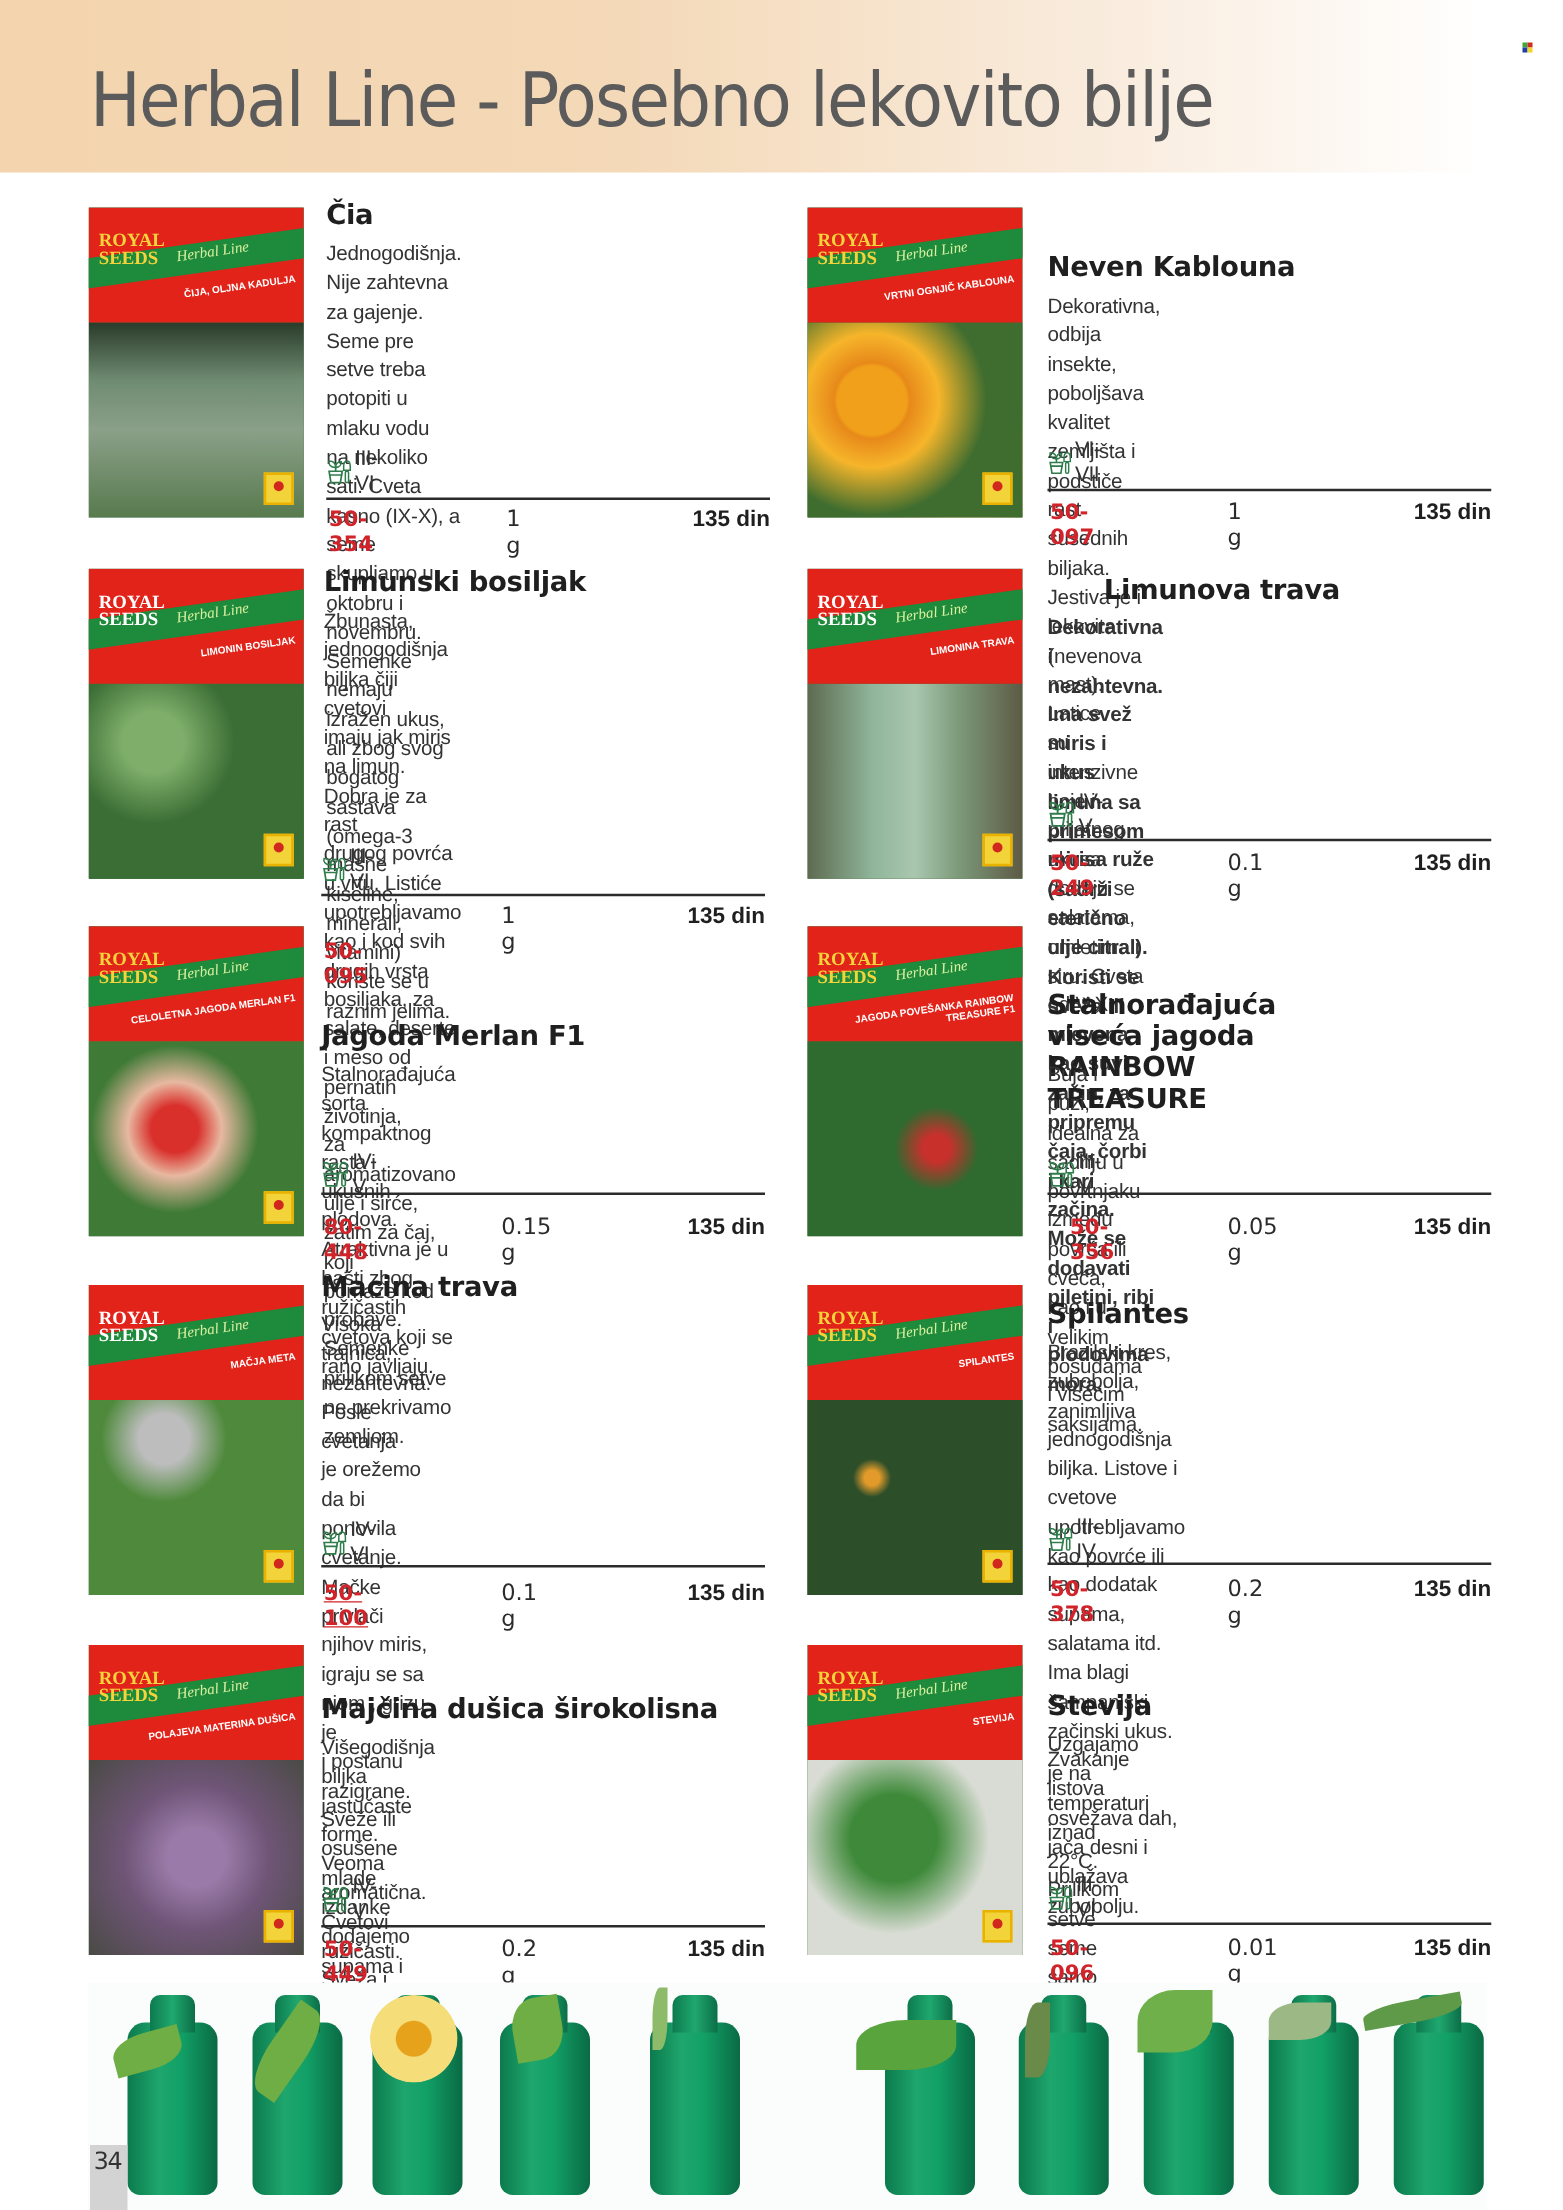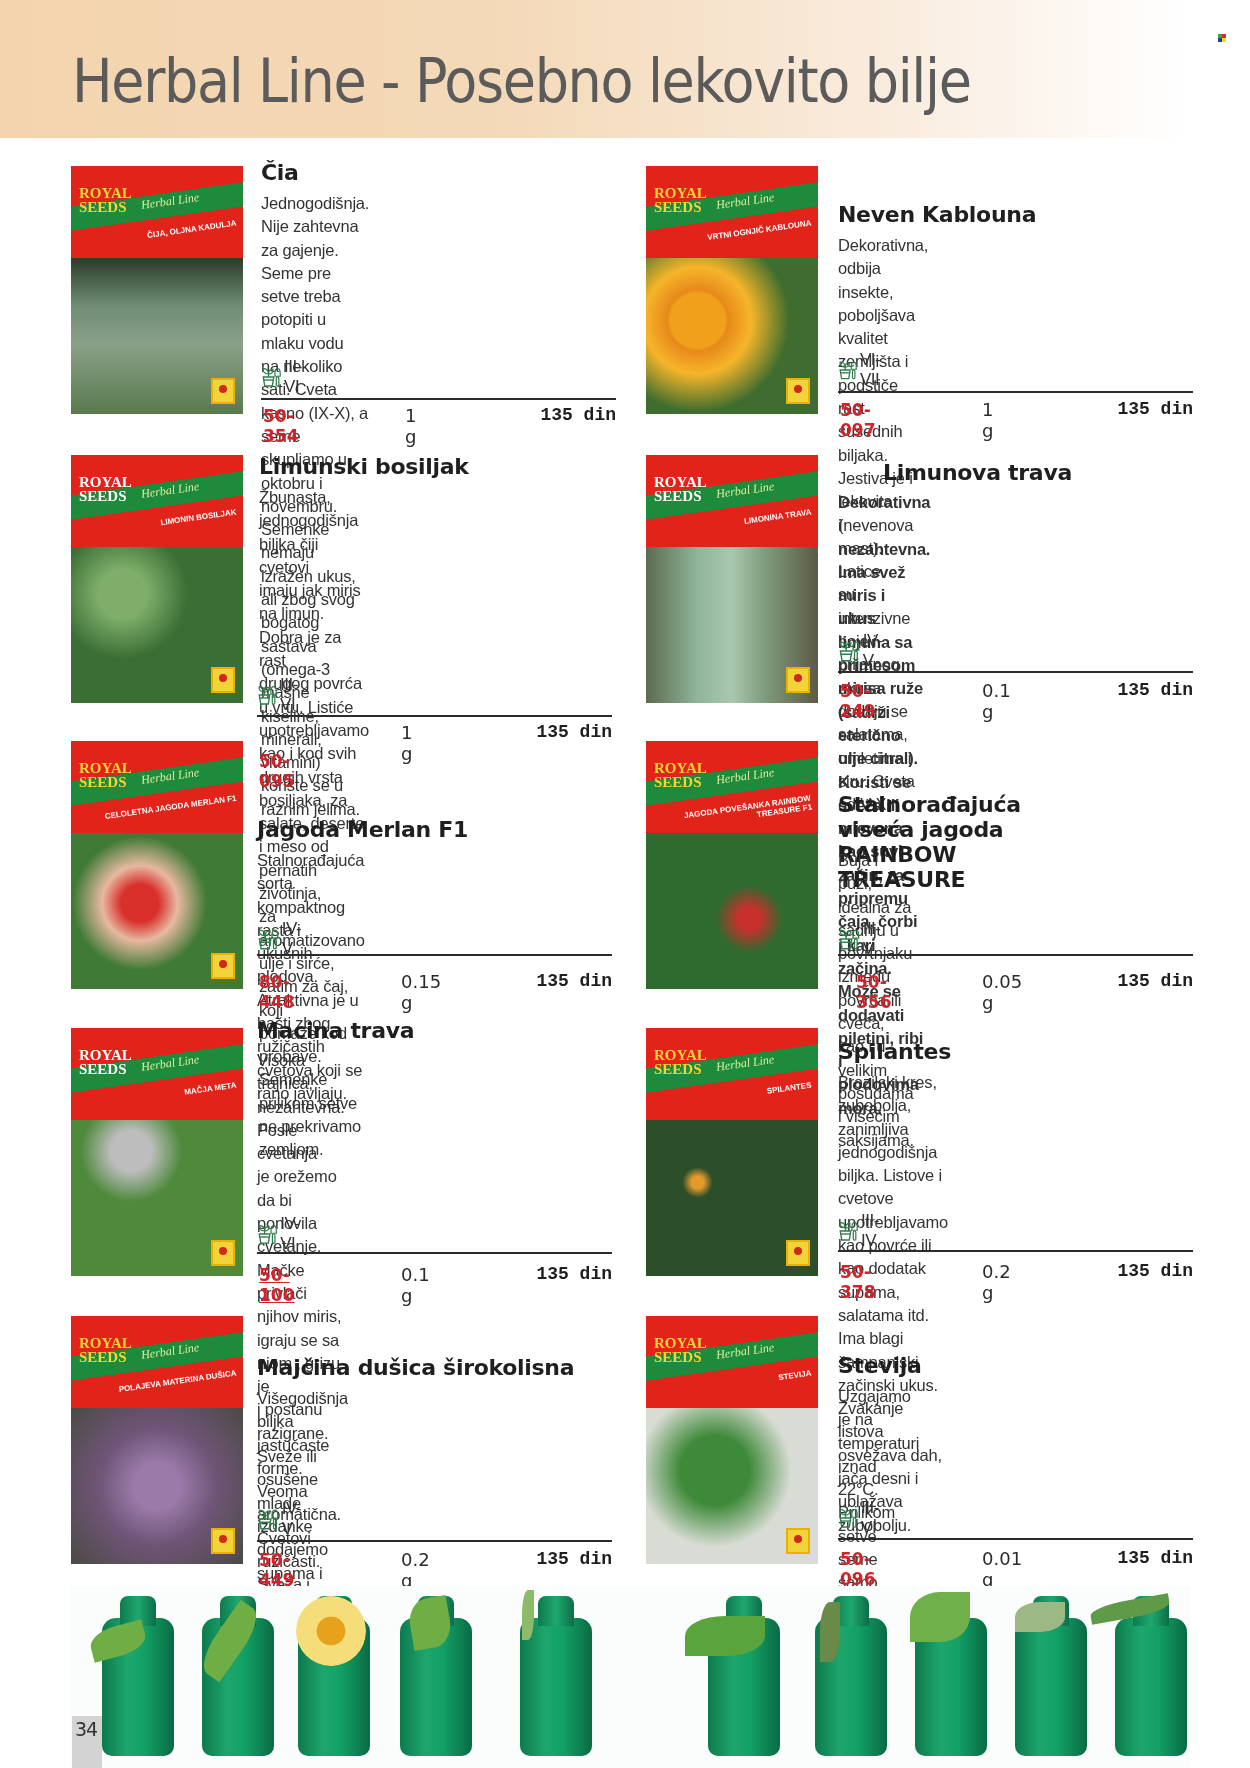--- a/index.html
+++ b/index.html
@@ -60,21 +60,21 @@
     .p-desc {
       position: absolute; font-family: "Liberation Sans", sans-serif; font-size: 16.5px;
       color: #333; line-height: 23.3px; white-space: pre-line; letter-spacing: -0.2px;
     }
     .p-sow { position: absolute; height: 26px; display: flex; align-items: center; justify-content: center; }
     .p-sow svg { width: 28px; height: 26px; }
     .p-sow .sow-val { font-size: 17px; color: #333; margin-left: 2px; letter-spacing: -0.5px; }
     .p-rule { position: absolute; height: 2px; background: #2b2b2b; }
     .p-code { position: absolute; font-family: "DejaVu Sans", sans-serif; font-weight: bold; font-size: 17px; color: #d1232a; }
     .p-weight { position: absolute; font-family: "DejaVu Sans", sans-serif; font-size: 18px; color: #2b2b2b; }
-    .p-price { position: absolute; font-family: Liberation Mono, monospace; font-weight: bold; font-size: 18px; color: #1f1f1f; text-align: right; }
+    .p-price { position: absolute; font-family: Liberation Sans, sans-serif; font-weight: bold; font-size: 18px; color: #1f1f1f; text-align: right; }
 
     .bottles {
       position: absolute; left: 70px; top: 1586px; width: 1120px; height: 182px;
       background: #fbfdfd;
     }
     .bottle {
       position: absolute; bottom: 12px; width: 72px; height: 138px;
       background: linear-gradient(90deg, #0c7a4d 0%, #1ea66d 35%, #12a066 60%, #0a6a44 100%);
       border-radius: 14px 14px 10px 10px;
     }

